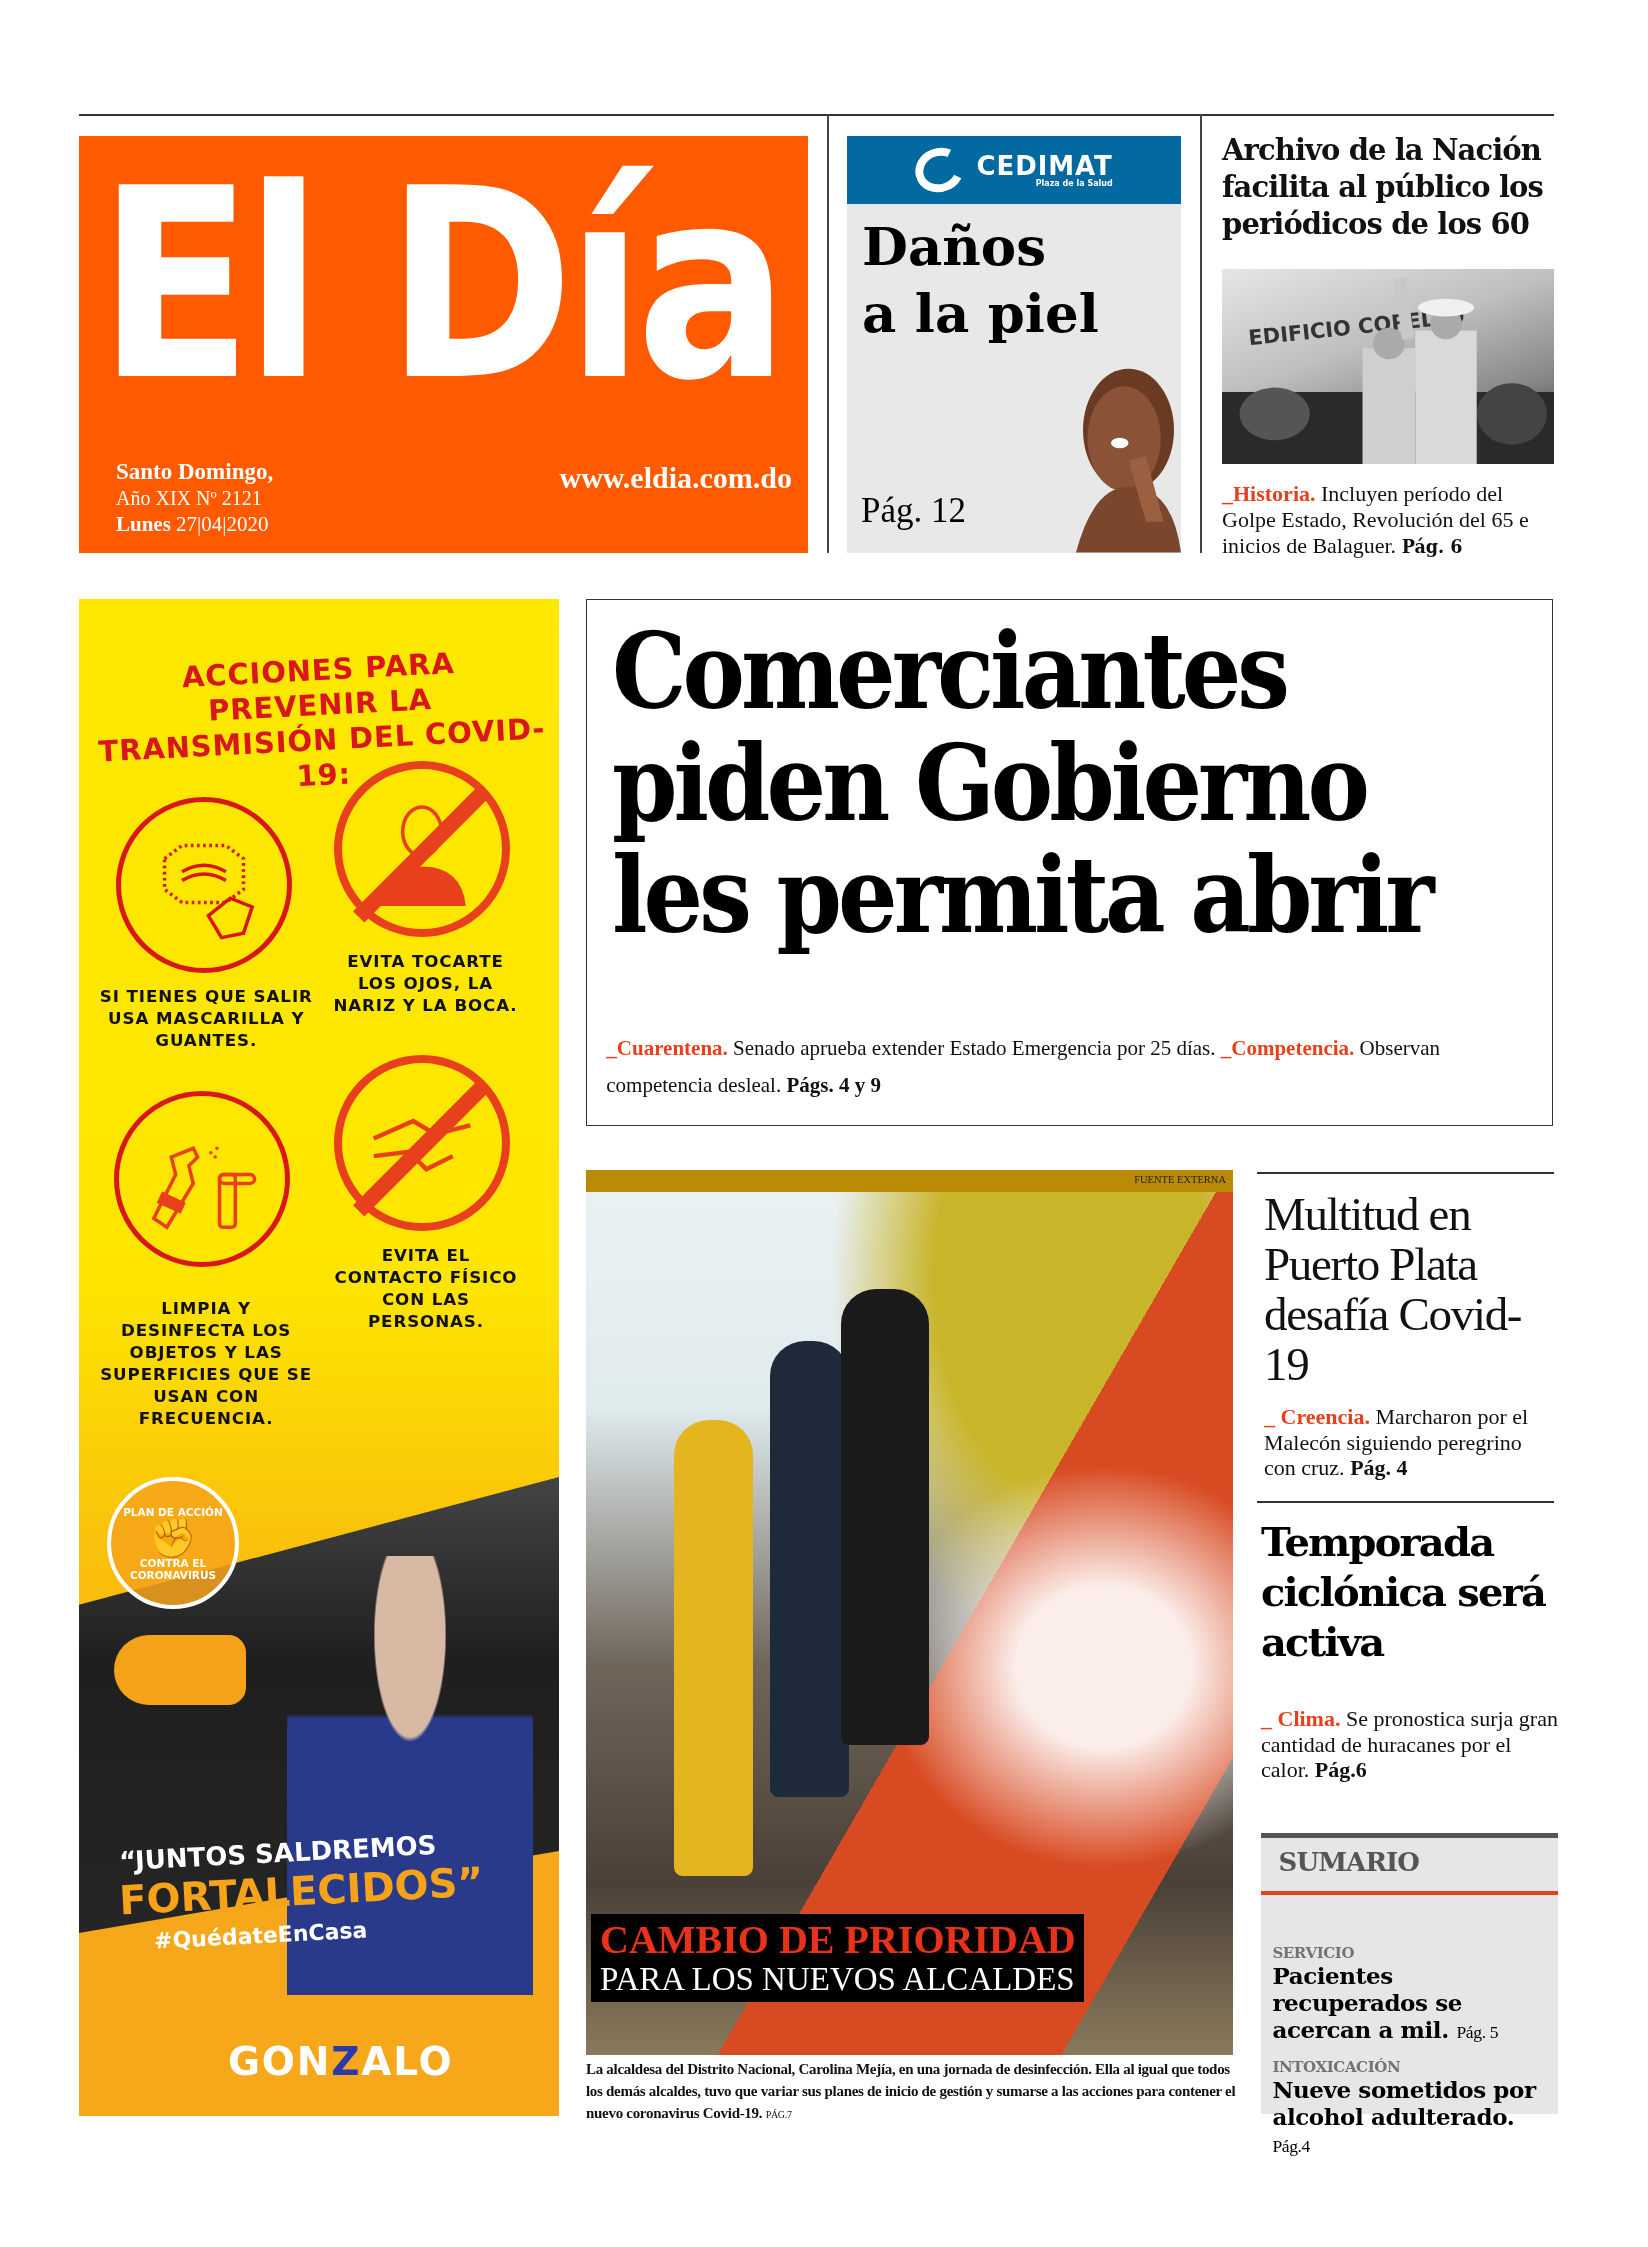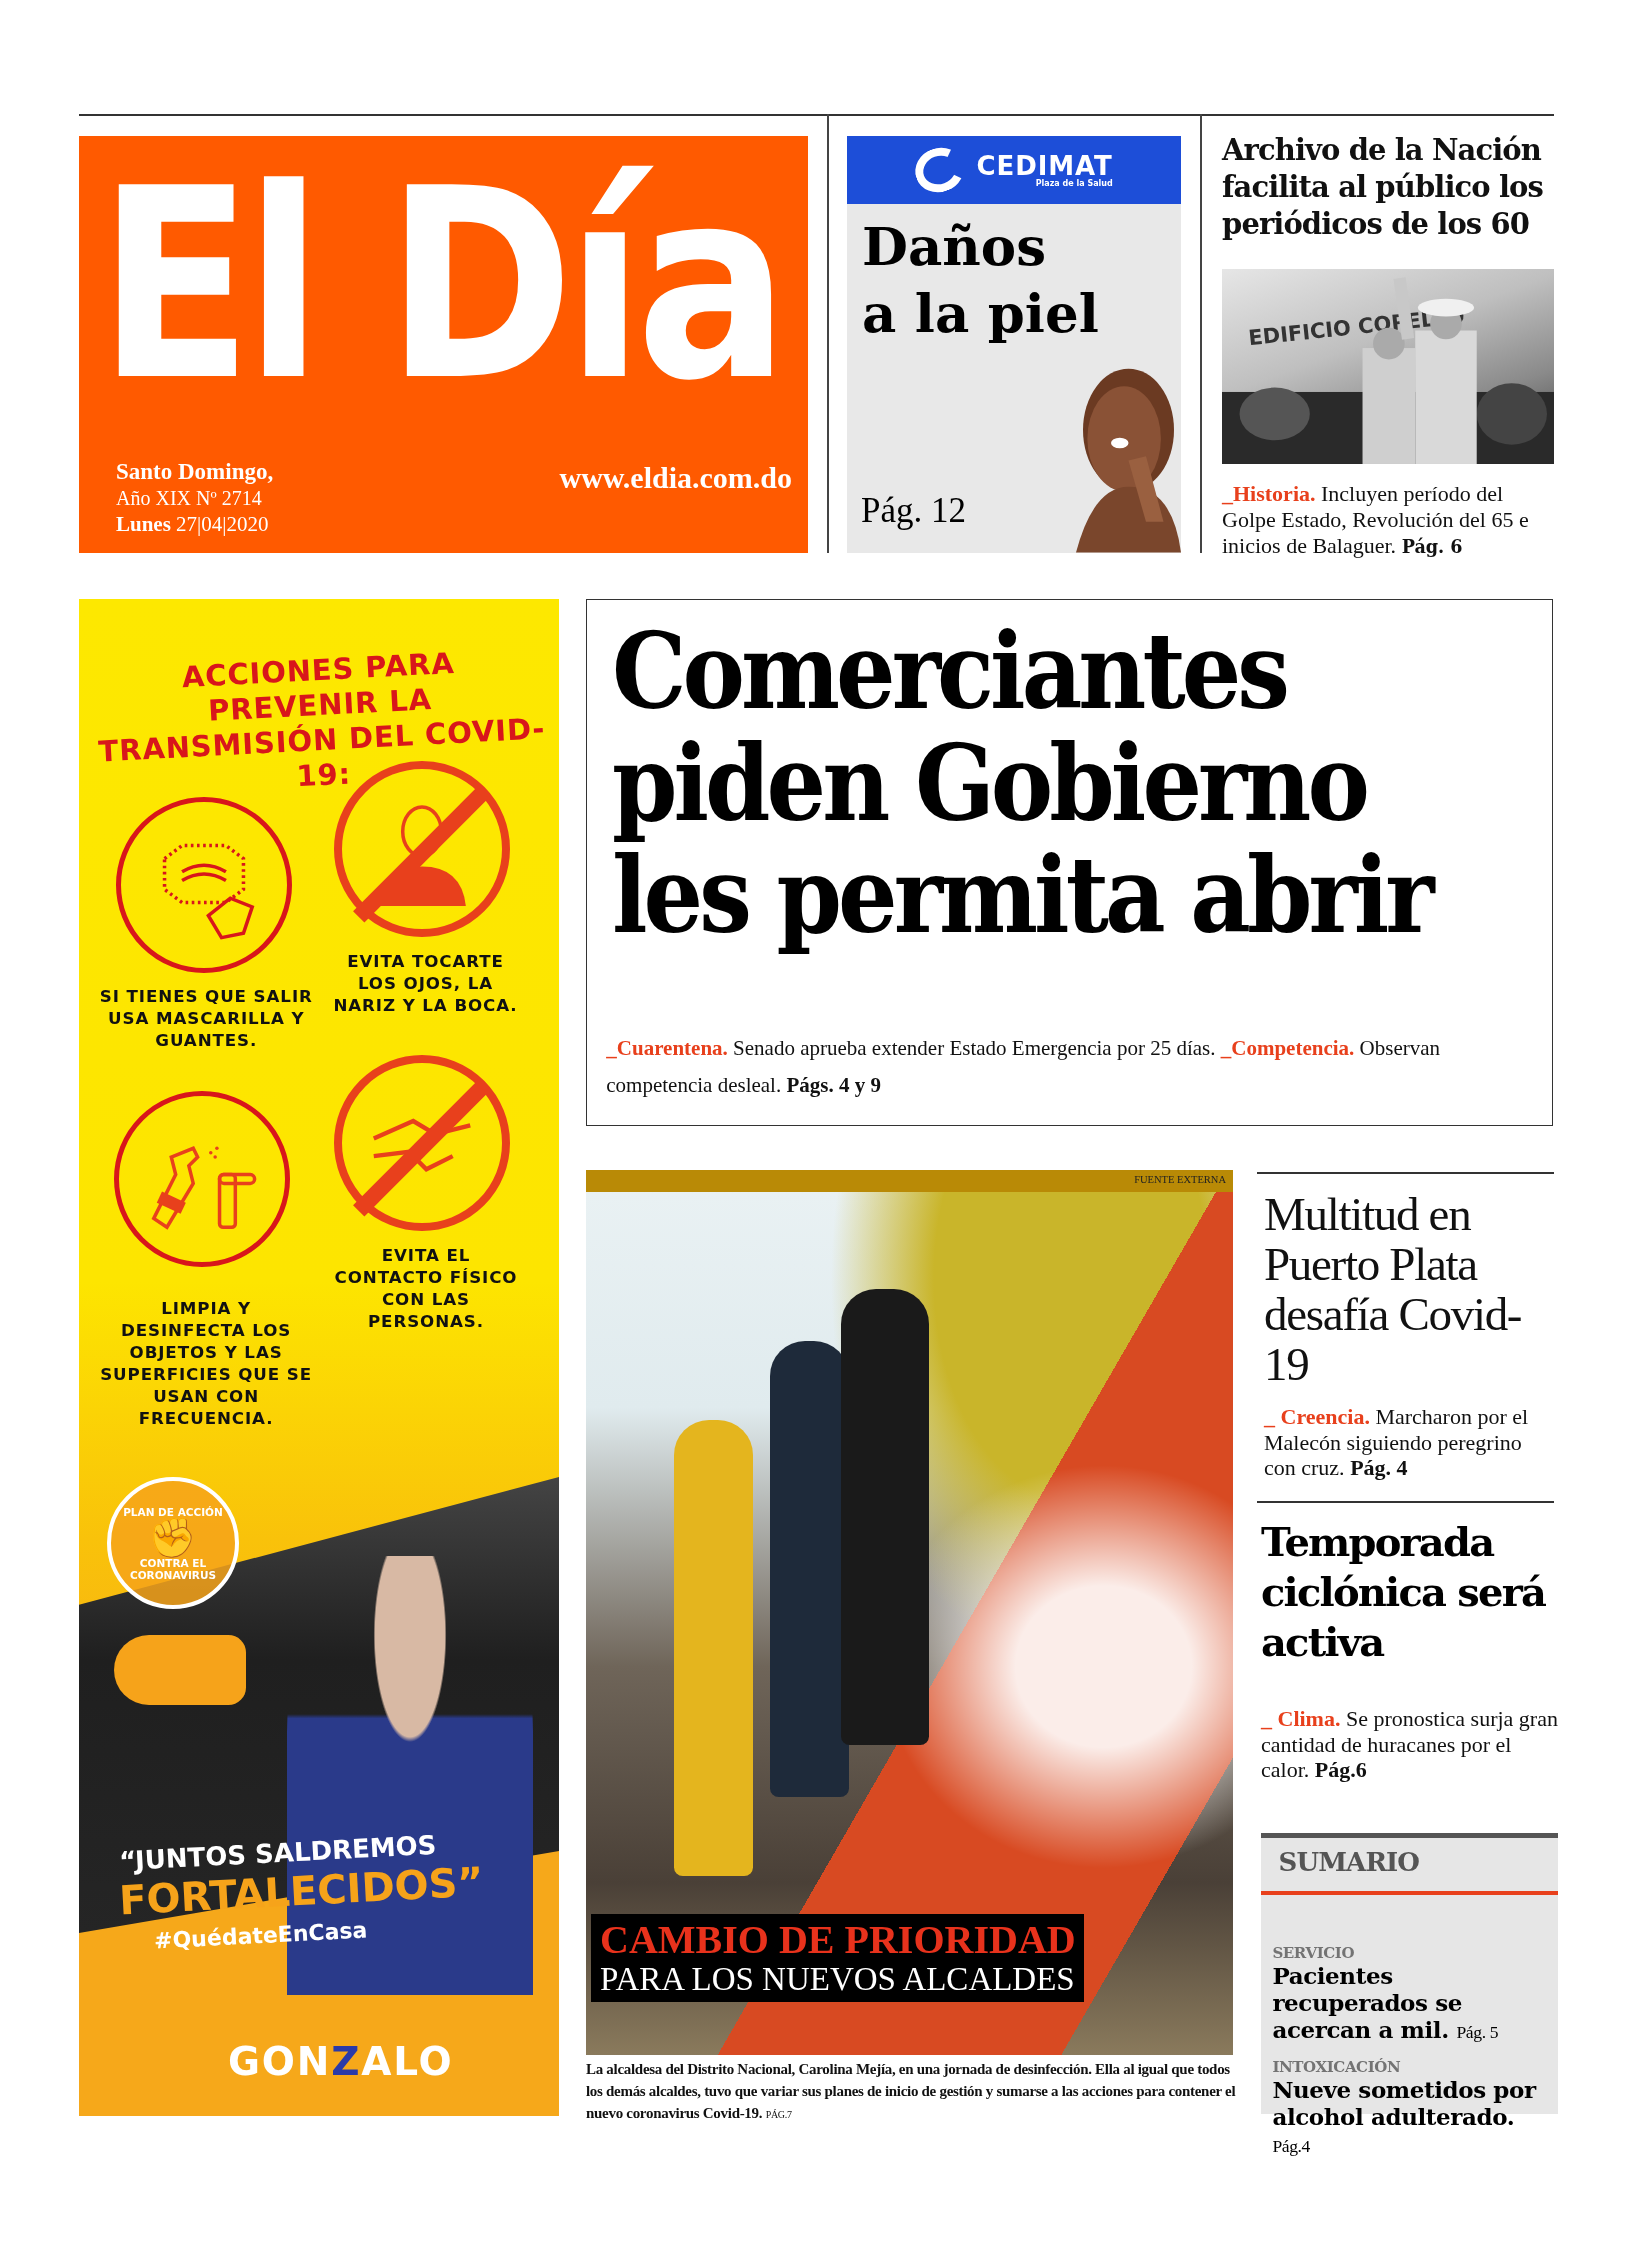--- a/index.html
+++ b/index.html
@@ -13,21 +13,21 @@
   .masthead { left: 79px; top: 136px; width: 729px; height: 417px; background: #ff5a00; color: #fff; }
   .logo { position: absolute; left: 19.3px; top: 17.6px; font-family: "DejaVu Sans", sans-serif; font-weight: bold; font-size: 263px; line-height: 1; letter-spacing: -8.8px; transform: scaleX(0.86); transform-origin: left top; color: #fff; white-space: nowrap; }
   .mh-city { position: absolute; left: 37px; top: 323px; font-family: "Liberation Serif", serif; font-weight: bold; font-size: 23px; }
   .mh-issue { position: absolute; left: 37px; top: 351px; font-family: "Liberation Serif", serif; font-size: 20px; }
   .mh-date { position: absolute; left: 37px; top: 376px; font-family: "Liberation Serif", serif; font-size: 21px; }
   .mh-date b { font-weight: bold; }
   .mh-url { position: absolute; right: 16px; top: 325px; font-family: "Liberation Serif", serif; font-weight: bold; font-size: 30px; }
 
   
   .cedimat { left: 847px; top: 136px; width: 334px; height: 417px; background: #e8e8e8; overflow: hidden; }
-  .cedimat-bar { position: absolute; left: 0; top: 0; width: 100%; height: 68px; background: #1d4ed8; display: flex; align-items: center; justify-content: center; gap: 12.3px; color: #fff; }
+  .cedimat-bar { position: absolute; left: 0; top: 0; width: 100%; height: 68px; background: #0369a1; display: flex; align-items: center; justify-content: center; gap: 12.3px; color: #fff; }
   .cedimat-logo-mark { width: 49px; height: 44px; border-radius: 50%; border: 8px solid #fff; border-right-color: transparent; transform: rotate(-20deg); }
   .cedimat-brand { font-family: "DejaVu Sans", sans-serif; font-weight: bold; font-size: 26px; letter-spacing: 0.9px; line-height: 1; }
   .cedimat-sub { font-family: "DejaVu Sans", sans-serif; font-size: 8px; display: block; text-align: right; letter-spacing: 0; font-weight: bold; }
   .cedimat-title { position: absolute; left: 15px; top: 77px; font-family: "DejaVu Serif", serif; font-weight: bold; font-size: 53px; line-height: 67px; color: #000; }
   .cedimat-deck { position: absolute; left: 14px; top: 244px; font-family: "DejaVu Serif", serif; font-weight: bold; font-size: 30px; line-height: 37px; width: 219px; color: #000; }
   .cedimat-page { position: absolute; left: 14px; top: 355px; font-family: "Liberation Serif", serif; font-size: 35px; color: #000; }
   .woman { position: absolute; right: 0; top: 219px; width: 140px; height: 198px; }
 
   
   .archivo-title { left: 1222px; top: 132px; width: 334px; font-family: "DejaVu Serif", serif; font-weight: bold; font-size: 29px; line-height: 37px; letter-spacing: -0.9px; }
@@ -99,21 +99,21 @@
 </head>
 <body>
 
 <div class="abs top-rule"></div>
 <div class="abs vsep" style="left:827px; top:114px; height:439px;"></div>
 <div class="abs vsep" style="left:1200px; top:114px; height:439px;"></div>
 
 <div class="abs masthead">
   <div class="logo">El Día</div>
   <div class="mh-city">Santo Domingo,</div>
-  <div class="mh-issue">Año XIX Nº 2714</div>
+  <div class="mh-issue">Año XIX Nº 2121</div>
   <div class="mh-date">
     <b>Lunes</b>
     <span>27|04|2020</span>
   </div>
   <div class="mh-url">www.eldia.com.do</div>
 </div>
 
 <div class="abs cedimat">
   <div class="cedimat-bar">
     <div class="cedimat-logo-mark"></div>

